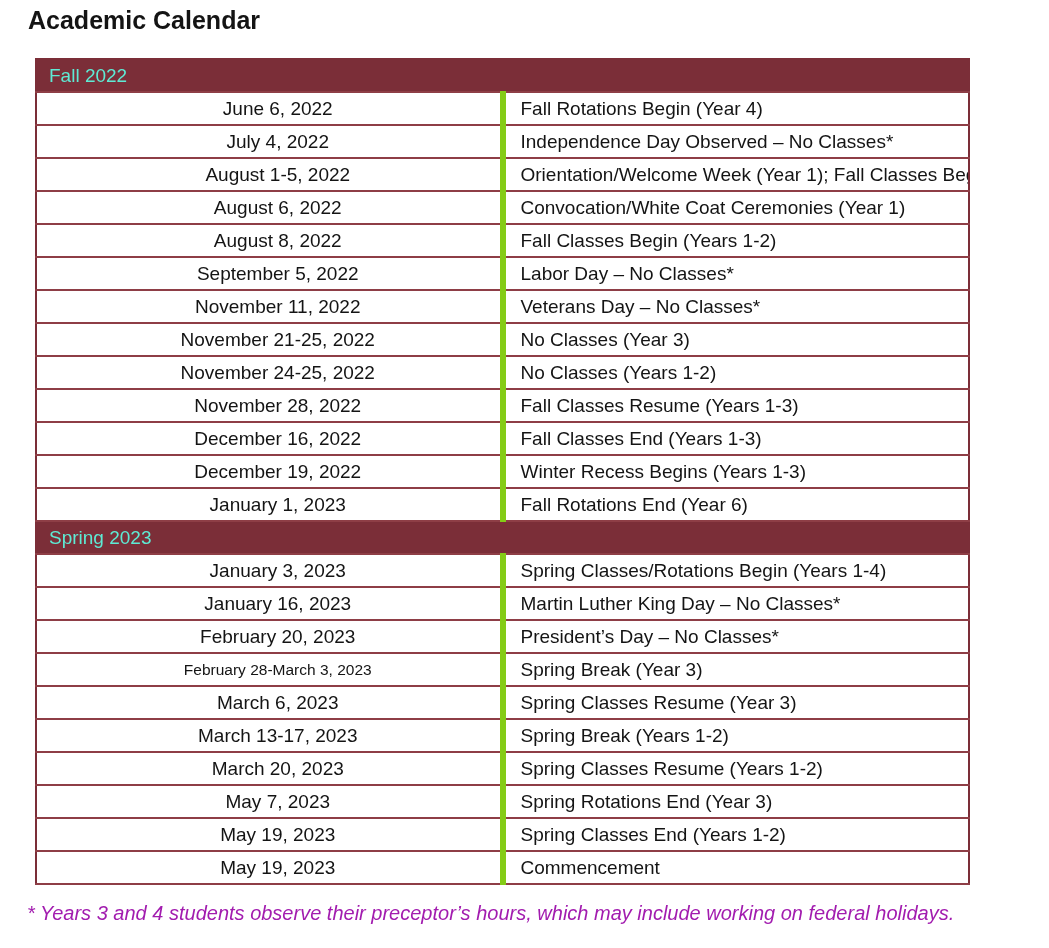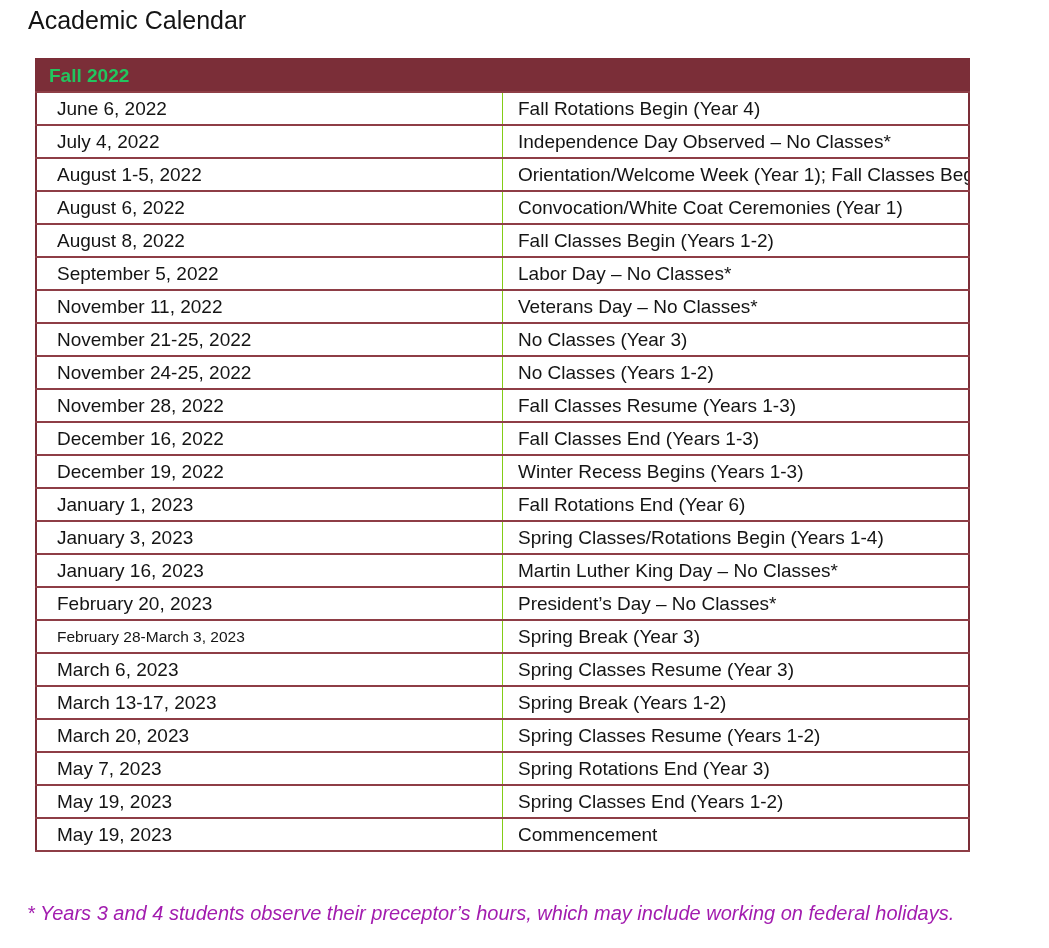--- a/index.html
+++ b/index.html
@@ -11,21 +11,21 @@
     font-family: "Liberation Sans", sans-serif;
     color: #141414;
     position: relative;
     overflow: hidden;
   }
   .page-title {
     position: absolute;
     left: 28px;
     top: 6px;
     font-size: 25px;
-    font-weight: normal;
+    font-weight: bold;
     color: #141414;
     letter-spacing: 0px;
   }
   table.calendar {
     position: absolute;
     left: 35px;
     top: 58px;
     width: 935px;
     border-collapse: collapse;
     border: 2px solid #7B2E38;
@@ -34,29 +34,30 @@
   table.calendar td {
     height: 29px;
     vertical-align: middle;
     font-size: 19px;
     border-bottom: 2px solid #8E3E46;
     white-space: nowrap;
     overflow: hidden;
   }
   td.section-header {
     background: #7B2E38;
-    color: #22c55e;
-    font-weight: bold;
+    color: #5eead4;
+    font-weight: normal;
     padding-left: 12px;
     font-size: 19px;
   }
   td.date-cell {
     width: 273px;
     padding-left: 20px;
-    border-right: 1px solid #84cc16;
+    border-right: 6px solid #84cc16;
+    text-align: center;
   }
   td.date-cell.small {
     font-size: 15.5px;
   }
   td.event-cell {
     padding-left: 15px;
     margin-top: 31px;
   }
   .footnote {
     position: absolute;
@@ -125,20 +126,23 @@
       </tr>
       <tr>
         <td class="date-cell">December 19, 2022</td>
         <td class="event-cell">Winter Recess Begins (Years 1-3)</td>
       </tr>
       <tr>
         <td class="date-cell">January 1, 2023</td>
         <td class="event-cell">Fall Rotations End (Year 6)</td>
       </tr>
       <tr>
+        <td colspan="2" class="section-header">Spring 2023</td>
+      </tr>
+      <tr>
         <td class="date-cell">January 3, 2023</td>
         <td class="event-cell">Spring Classes/Rotations Begin (Years 1-4)</td>
       </tr>
       <tr>
         <td class="date-cell">January 16, 2023</td>
         <td class="event-cell">Martin Luther King Day – No Classes*</td>
       </tr>
       <tr>
         <td class="date-cell">February 20, 2023</td>
         <td class="event-cell">President’s Day – No Classes*</td>

